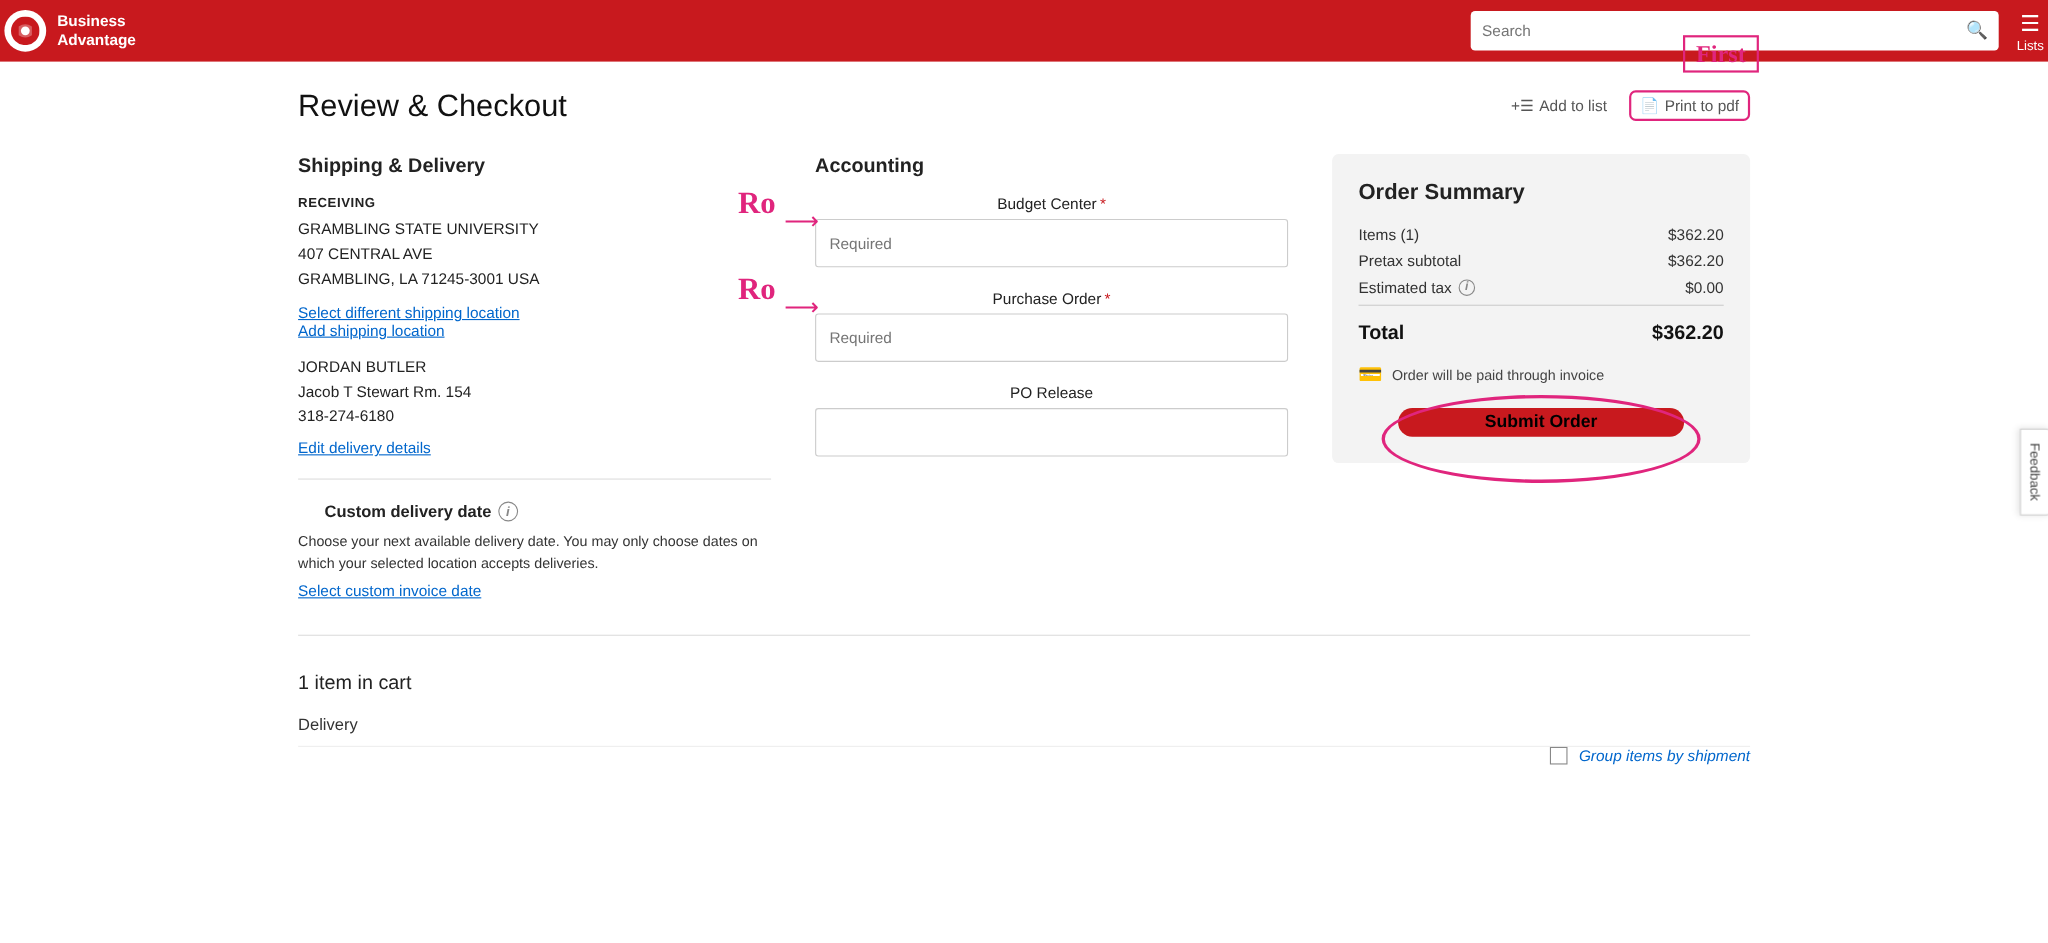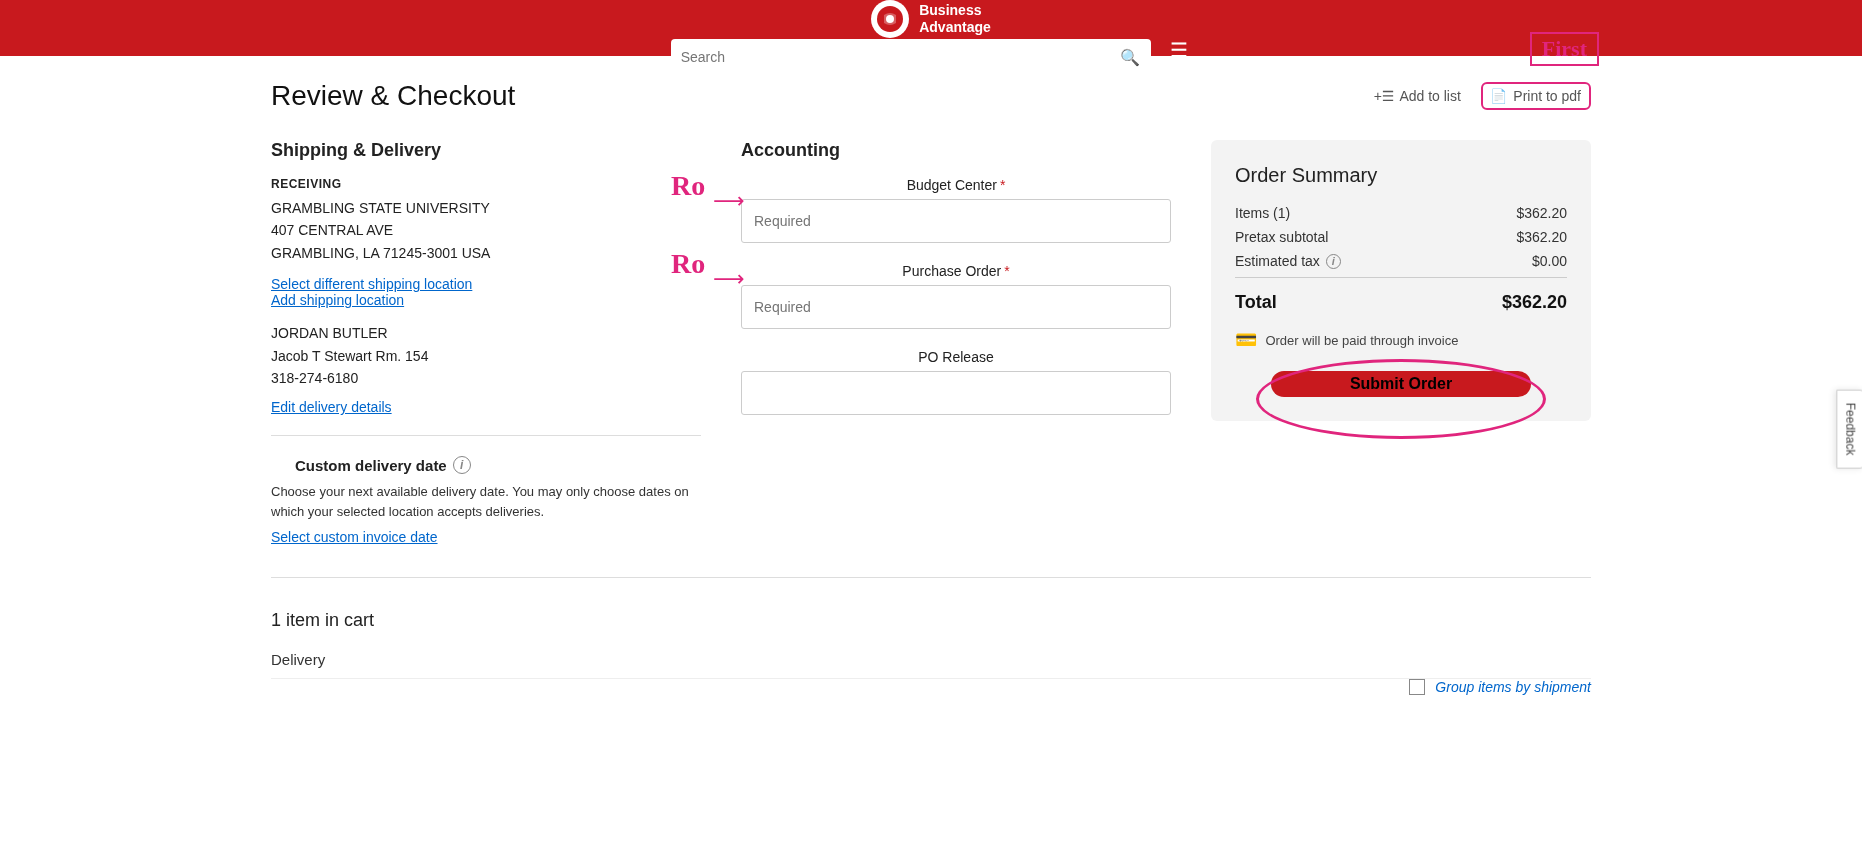--- a/index.html
+++ b/index.html
@@ -4,23 +4,22 @@
   <style>
     * { box-sizing: border-box; margin: 0; padding: 0; }
     body { font-family: Arial, sans-serif; font-size: 14px; color: #222; background: #fff; }
 
     
     .header {
       background: #c8191e;
       height: 56px;
       display: flex;
       align-items: center;
-      padding: 0 23px;
+      padding: 0 4px;
       justify-content: space-between;
-      flex-direction: column;
     }
     .header-logo {
       display: flex;
       align-items: center;
       gap: 10px;
     }
     .logo-circle {
       width: 38px; height: 38px; border-radius: 50%;
       background: #fff;
       display: flex; align-items: center; justify-content: center;
@@ -139,21 +138,21 @@
       position: absolute;
       left: -28px; top: 126px;
       font-size: 22px; color: #e0257d; pointer-events: none;
     }
 
     
     .order-summary {
       background: #f3f3f3; border-radius: 6px;
       padding: 24px; min-width: 320px;
     }
-    .order-summary-title { font-size: 20px; font-weight: 400; margin-bottom: 18px; }
+    .order-summary-title { font-size: 20px; font-weight: 700; margin-bottom: 18px; }
     .summary-row {
       display: flex; justify-content: space-between;
       font-size: 14px; margin-bottom: 8px; color: #333;
     }
     .summary-row.total {
       font-size: 18px; font-weight: 700; color: #111;
       border-top: 1.5px solid #ccc; padding-top: 14px; margin-top: 8px; margin-bottom: 16px;
     }
     .tax-row { display: flex; align-items: center; gap: 6px; }
     .invoice-note {

